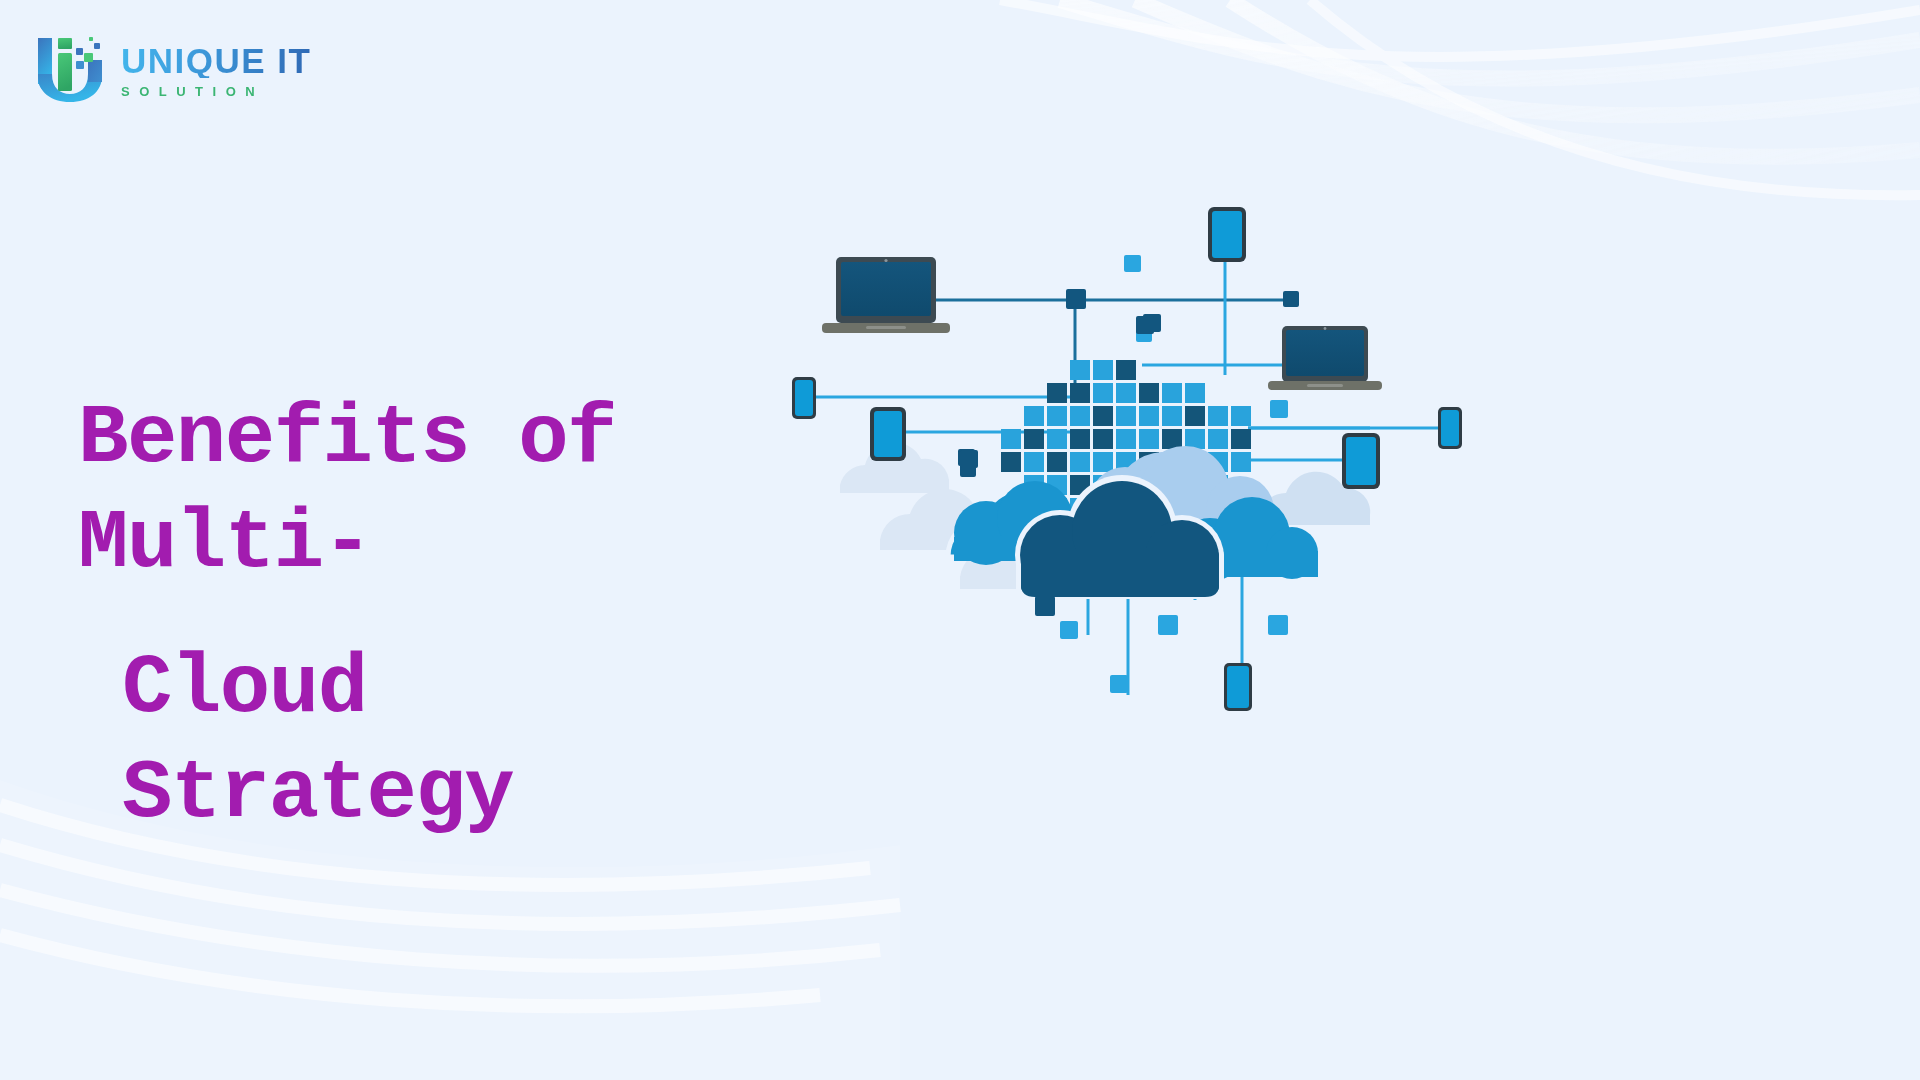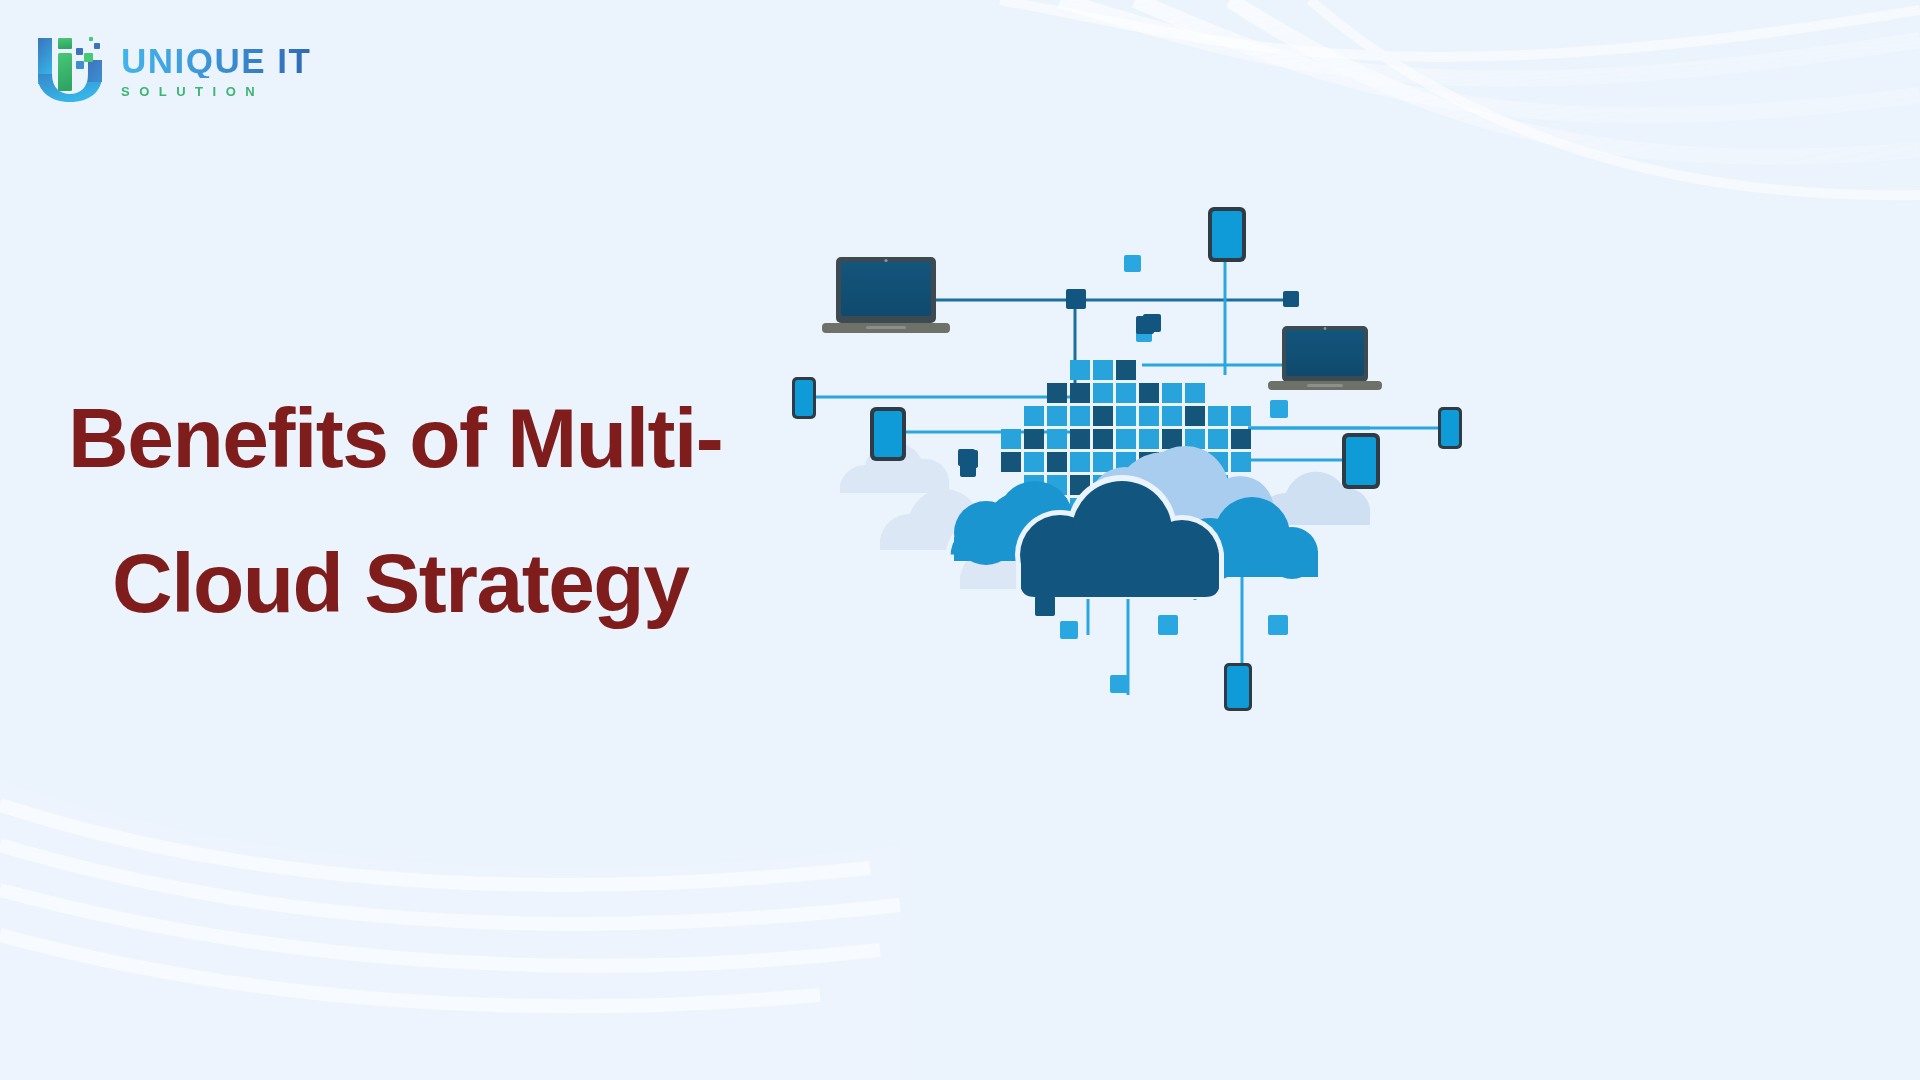--- a/index.html
+++ b/index.html
@@ -24,23 +24,23 @@
     -webkit-background-clip:text;background-clip:text;color:transparent;
     font-family:"Liberation Sans", sans-serif;
   }
   .logo-sub{
     font-size:13px;font-weight:700;letter-spacing:9.5px;color:#3bb573;
     margin-top:7px;line-height:1;font-family:"Liberation Sans", sans-serif;
   }
 
   
   .headline{
-    position:absolute;left:68px;top:330px;width:720px;
-    font-size:84px;line-height:1.25;font-weight:700;color:#7f1d1d;
-    letter-spacing:-1.5px;font-family:Liberation Sans, sans-serif;
+    position:absolute;left:78px;top:330px;width:720px;
+    font-size:84px;line-height:1.25;font-weight:700;color:#a21caf;
+    letter-spacing:-1.5px;font-family:Liberation Mono, monospace;
     font-stretch:condensed;
   }
   .headline .l2{display:block;padding-left:44px;margin-top:40px;}
 
   
   .illustration{position:absolute;left:770px;top:185px;width:720px;height:540px;}
   .illustration svg{display:block;width:720px;height:540px;}
 </style>
 </head>
 <body>

